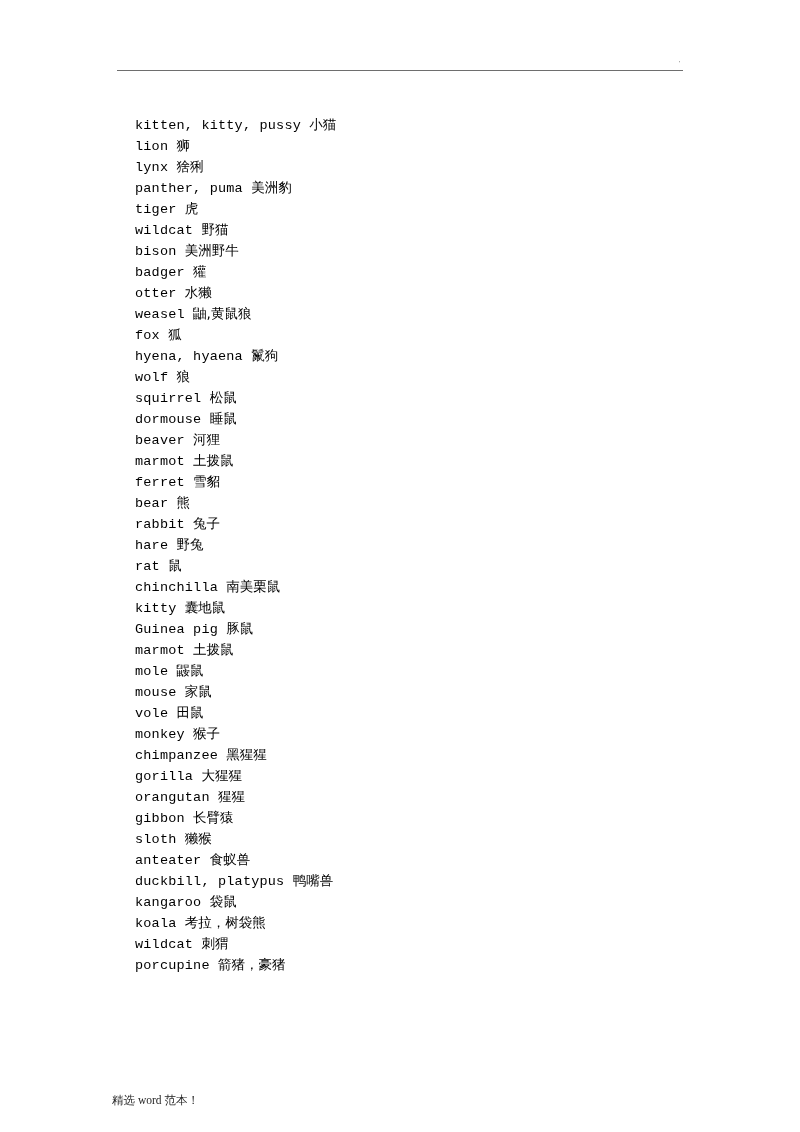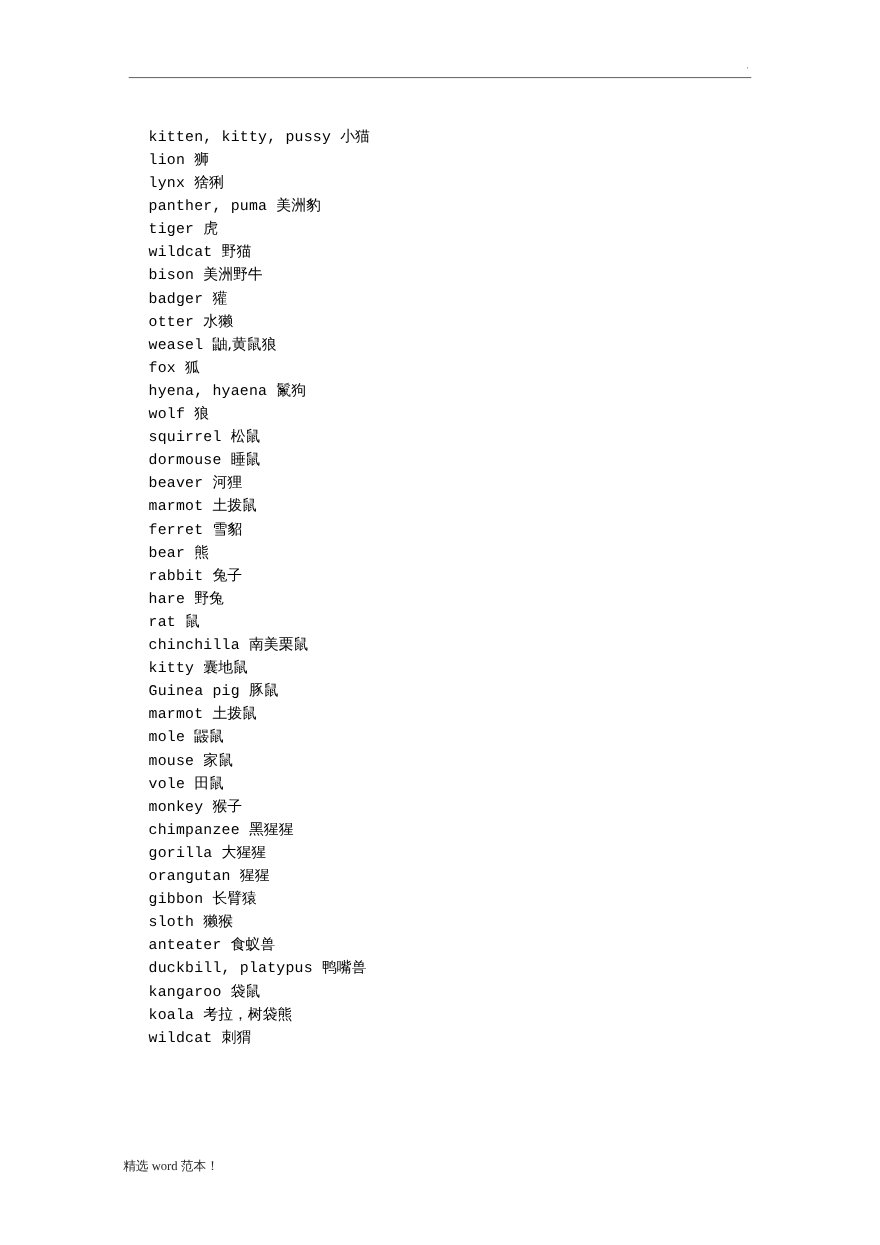--- a/index.html
+++ b/index.html
@@ -76,21 +76,21 @@
 
   .vocab-line .zh {
     font-family: "DejaVu Sans", "Liberation Sans", sans-serif;
     font-size: 13.5px;
   }
 
   
   #footer-area {
     position: absolute;
     left: 0;
-    top: 1046px;
+    top: 1086px;
     width: 800px;
     height: 40px;
   }
 
   #footer-text {
     position: absolute;
     left: 112px;
     top: 6px;
     font-size: 11.5px;
     line-height: 16px;
@@ -147,19 +147,20 @@
       <li class="vocab-line"><span class="en">chimpanzee </span><span class="zh">黑猩猩</span></li>
       <li class="vocab-line"><span class="en">gorilla </span><span class="zh">大猩猩</span></li>
       <li class="vocab-line"><span class="en">orangutan </span><span class="zh">猩猩</span></li>
       <li class="vocab-line"><span class="en">gibbon </span><span class="zh">长臂猿</span></li>
       <li class="vocab-line"><span class="en">sloth </span><span class="zh">獭猴</span></li>
       <li class="vocab-line"><span class="en">anteater </span><span class="zh">食蚁兽</span></li>
       <li class="vocab-line"><span class="en">duckbill, platypus </span><span class="zh">鸭嘴兽</span></li>
       <li class="vocab-line"><span class="en">kangaroo </span><span class="zh">袋鼠</span></li>
       <li class="vocab-line"><span class="en">koala </span><span class="zh">考拉，树袋熊</span></li>
       <li class="vocab-line"><span class="en">wildcat </span><span class="zh">刺猬</span></li>
+      <li class="vocab-line"><span class="en">porcupine </span><span class="zh">箭猪，豪猪</span></li>
     </ul>
 
   <div id="footer-area">
     <div id="footer-text"><span class="zh">精选</span><span class="en"> word </span><span class="zh">范本！</span></div>
   </div>
 
 </div>
 
 </body></html>

